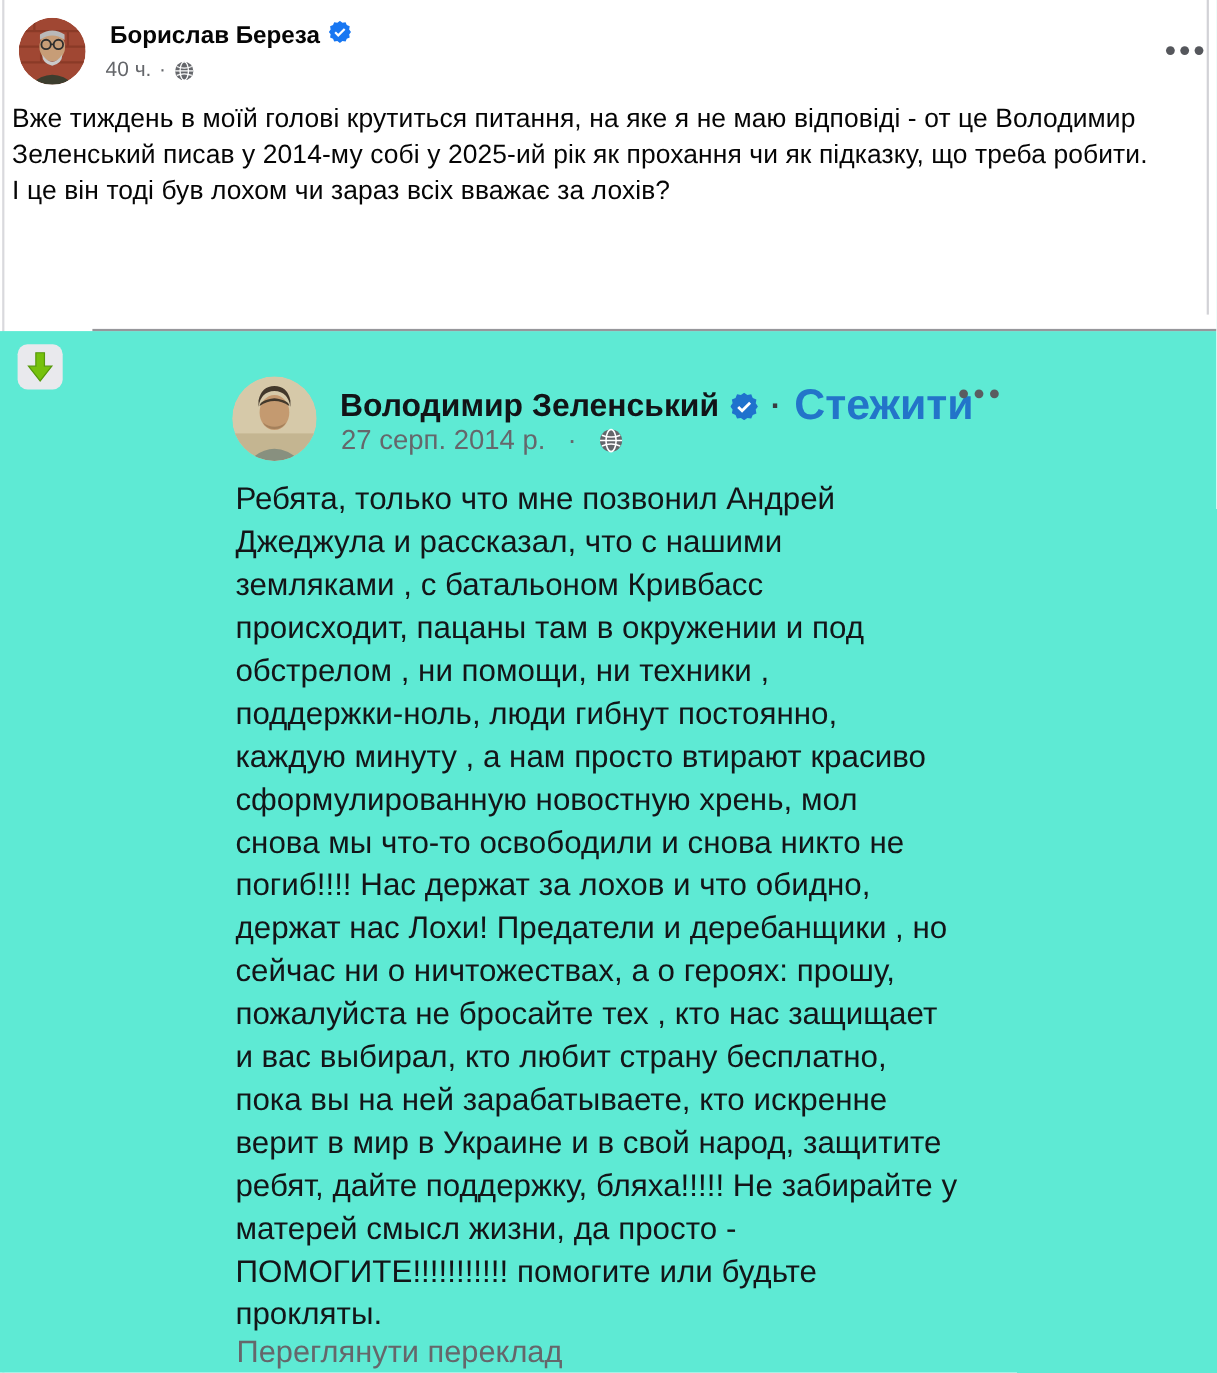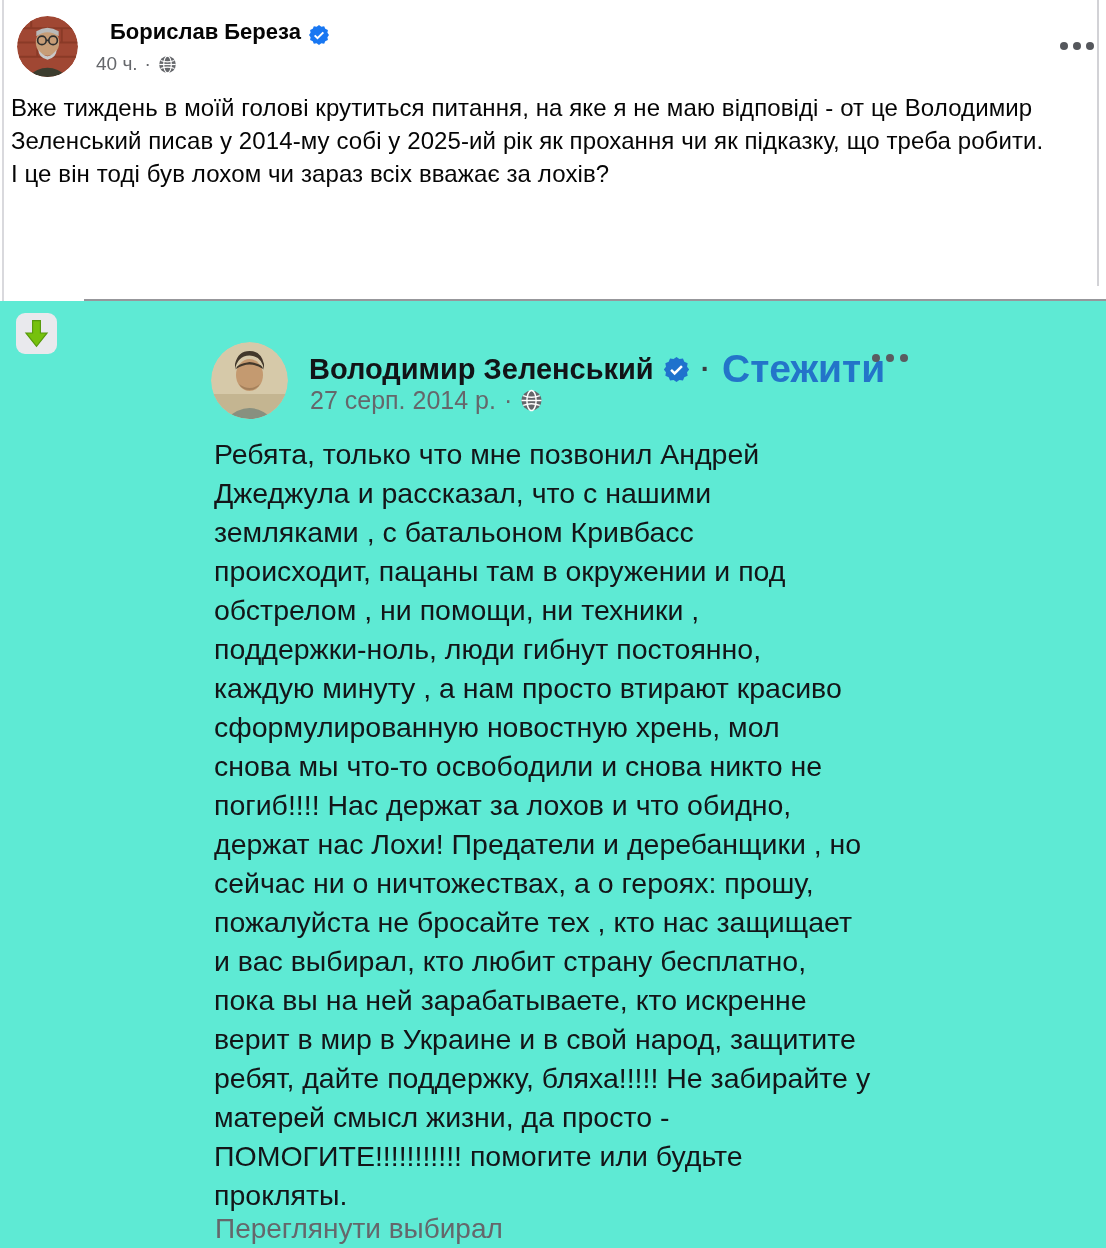--- a/index.html
+++ b/index.html
@@ -7,21 +7,21 @@
   .page {
     position:relative; width:1106px; height:1248px; background:#ffffff;
     font-family:"Liberation Sans","DejaVu Sans",sans-serif; overflow:hidden;
   }
   .edge-left  { position:absolute; left:2px; top:0; width:2px; height:1248px; background:#d9d9dd; }
   .edge-right { position:absolute; left:1097px; top:0; width:2px; height:286px; background:#d2d2d6; }
   .attach-topline { position:absolute; left:84px; top:283px; width:1022px; height:2px; background:#97979b; }
 
   
   .avatar-outer { position:absolute; left:17px; top:16px; width:61px; height:61px; border-radius:50%; overflow:hidden; cursor:pointer; }
-  .author-row { position:absolute; left:110px; top:19px; display:flex; align-items:flex-end; gap:8px; }
+  .author-row { position:absolute; left:100px; top:19px; display:flex; align-items:flex-start; gap:8px; }
   .author-name { font-size:22px; font-weight:700; color:#050505; cursor:pointer; }
   .badge { width:20px; height:20px; display:inline-block; }
   .meta-row { position:absolute; left:96px; top:53px; display:flex; align-items:center; gap:7px; font-size:19px; color:#65676b; }
   .menu-dots { position:absolute; left:1056px; top:38px; display:flex; gap:5px; cursor:pointer; padding:4px; }
   .menu-dots .dot { width:8px; height:8px; border-radius:50%; background:#55575c; }
 
   
   .preline { white-space:pre-line; }
   .post-p { position:absolute; left:11px; width:1090px; font-size:24px; line-height:33px; color:#050505; letter-spacing:0.1px; }
   .post-p1 { top:91px; }
@@ -34,21 +34,21 @@
 
   
   .z-avatar { position:absolute; left:211px; top:41px; width:77px; height:77px; border-radius:50%; overflow:hidden; }
   .z-name-row { position:absolute; left:309px; top:46px; display:flex; align-items:center; gap:10px; }
   .z-name { font-size:29px; font-weight:700; color:#121417; }
   .z-badge { width:25px; height:25px; display:inline-block; }
   .z-sep { font-size:28px; font-weight:700; color:#3a3c40; margin:0 2px; }
   .z-follow { font-size:39px; font-weight:700; color:#2374c9; }
   .z-menu { position:absolute; left:872px; top:53px; display:flex; gap:6px; }
   .z-menu .dot { width:8px; height:8px; border-radius:50%; background:#5a5c60; }
-  .z-date-row { position:absolute; left:310px; top:85px; display:flex; align-items:center; gap:8px; font-size:25px; color:#65676b; }
+  .z-date-row { position:absolute; left:310px; top:85px; display:flex; align-items:center; gap:20px; font-size:25px; color:#65676b; }
   .z-body { position:absolute; left:214px; top:134px; width:724px; font-size:28.5px; line-height:39px; color:#131518; }
   .z-translate { position:absolute; left:215px; top:912px; font-size:28px; color:#65676b; }
 
   .globe-sm { width:19px; height:19px; }
   .globe-md { width:23px; height:23px; }
 </style>
 </head>
 <body>
 
 <div class="page">
@@ -179,15 +179,15 @@
 держат нас Лохи! Предатели и деребанщики , но
 сейчас ни о ничтожествах, а о героях: прошу,
 пожалуйста не бросайте тех , кто нас защищает
 и вас выбирал, кто любит страну бесплатно,
 пока вы на ней зарабатываете, кто искренне
 верит в мир в Украине и в свой народ, защитите
 ребят, дайте поддержку, бляха!!!!! Не забирайте у
 матерей смысл жизни, да просто -
 ПОМОГИТЕ!!!!!!!!!!! помогите или будьте
 прокляты.</div>
-    <div class="z-translate">Переглянути выбирал</div>
+    <div class="z-translate">Переглянути переклад</div>
   </div>
 </div>
 
 </body></html>

